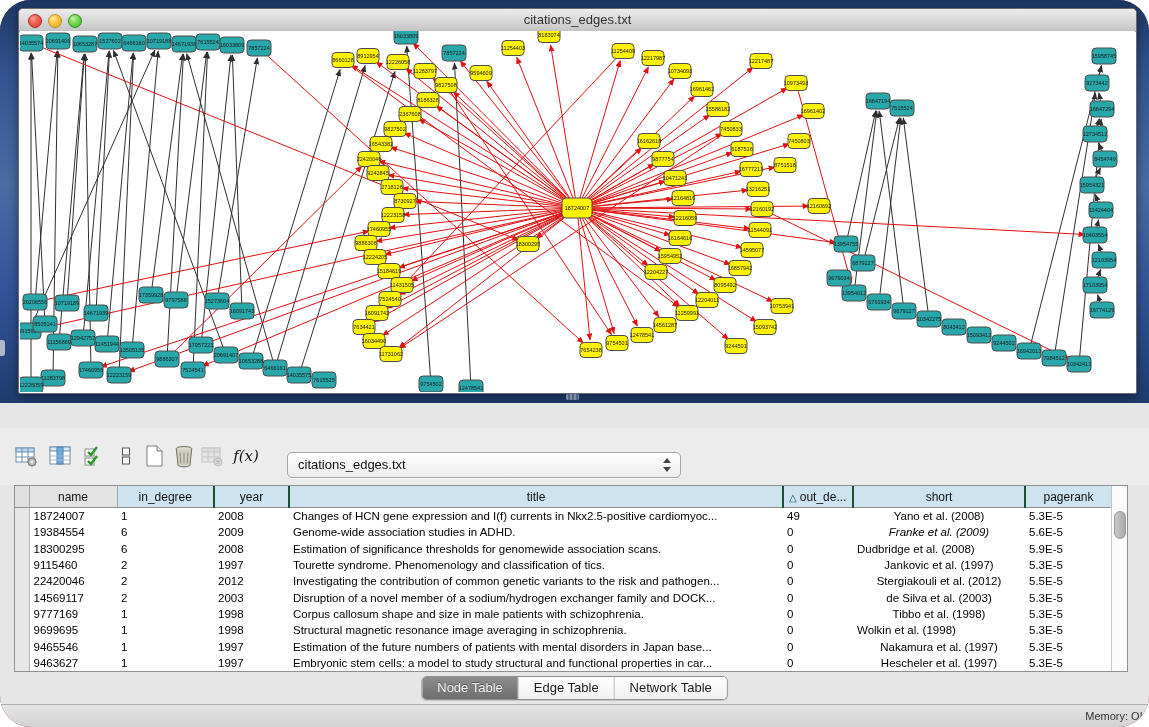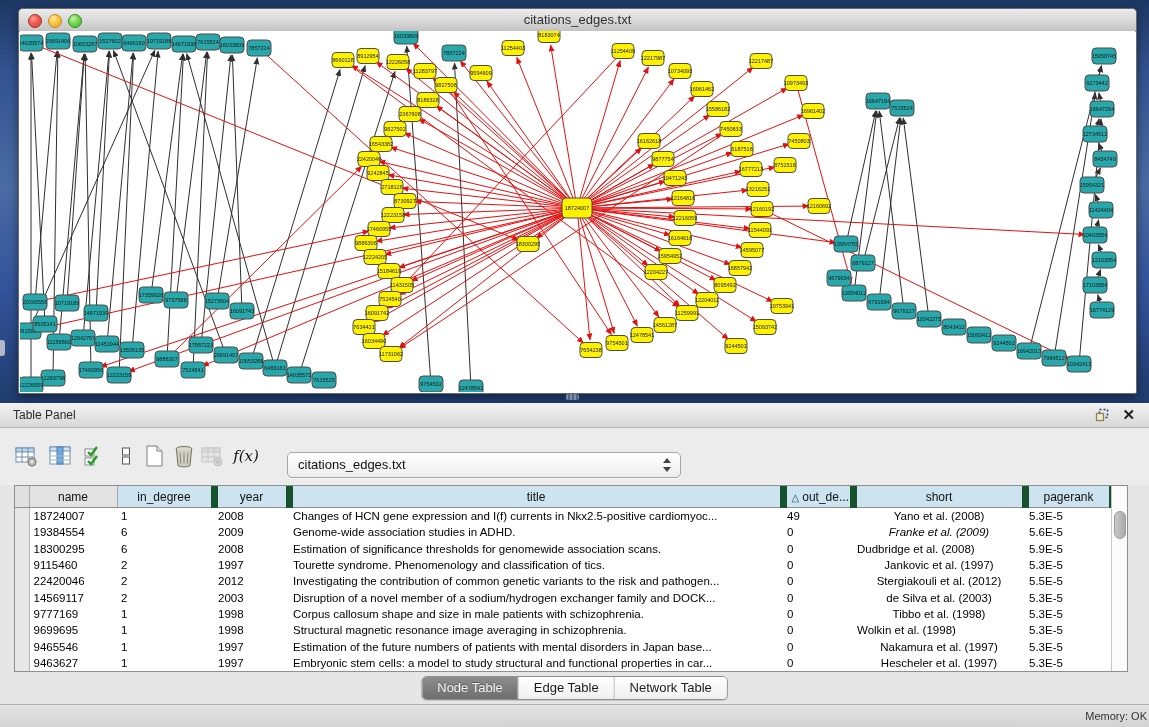--- a/index.html
+++ b/index.html
@@ -1,17 +1,17 @@
 <!DOCTYPE html>
 <html><head>
 <meta charset="utf-8">
 <style>
   html,body{margin:0;padding:0;}
   body{font-family:"Liberation Sans",sans-serif;-webkit-font-smoothing:antialiased;}
-  .app{position:relative;width:1149px;height:727px;background:#7f1d1d;overflow:hidden;}
+  .app{position:relative;width:1149px;height:727px;background:#7f1d1d;overflow:hidden;border-radius:31px;}
 
   
   .desktop{position:absolute;left:0;top:0;width:1149px;height:403px;
     background:linear-gradient(180deg,#1d3763 0%,#335390 18%,#4a6ba3 46%,#33539a 72%,#1f3c6e 100%);}
   .net-window{position:absolute;left:18px;top:8px;width:1117px;height:384px;
     background:#fff;border:1px solid #6b6b6b;border-radius:5px 5px 2px 2px;
     box-shadow:0 3px 10px rgba(0,0,0,.45);}
   .titlebar{position:absolute;left:0;top:0;right:0;height:22px;
     background:linear-gradient(180deg,#ececec,#cdcdcd 80%,#c2c2c2);
     border-bottom:1px solid #9a9a9a;border-radius:4px 4px 0 0;}
@@ -39,21 +39,21 @@
   .combo{position:absolute;left:287px;top:24px;width:392px;height:24px;background:linear-gradient(180deg,#ffffff,#ededed);
     border:1px solid #a6a6a6;border-radius:5px;box-shadow:0 1px 0 rgba(255,255,255,.7);cursor:pointer;}
   .combo .combo-text{position:absolute;left:10px;top:0;font-size:13px;line-height:24px;color:#111;}
   .combo .arrows{position:absolute;right:9px;top:4px;width:9px;height:16px;}
   .combo .arrows .up{position:absolute;left:1px;top:1px;width:0;height:0;border-left:4px solid transparent;border-right:4px solid transparent;border-bottom:5px solid #444;}
   .combo .arrows .dn{position:absolute;left:1px;bottom:1px;width:0;height:0;border-left:4px solid transparent;border-right:4px solid transparent;border-top:5px solid #444;}
 
   .table-wrap{position:absolute;left:14px;top:82px;width:1112px;height:185px;background:#fff;border:1px solid #8f8f8f;overflow:hidden;}
   table.ntable{border-collapse:collapse;table-layout:fixed;width:1097px;}
   .ntable th{height:21px;font-size:12px;font-weight:normal;color:#111;background:#cde4f0;
-    border-right:7px solid #14532d;border-bottom:1px solid #8f8f8f;overflow:hidden;white-space:nowrap;text-align:center;padding:0 3px;}
+    border-right:2px solid #14532d;border-bottom:1px solid #8f8f8f;overflow:hidden;white-space:nowrap;text-align:center;padding:0 3px;}
   .ntable th.h-name{background:#e3e3e3;border-right:1px solid #a8a8a8;}
   .ntable th.h-corner{background:#e0e0e0;border-right:1px solid #a8a8a8;}
   .ntable th.h-sorted{text-align:left;padding-left:5px;}
   .ntable th .sort-glyph{font-size:10px;color:#134a6e;margin-right:3px;}
   .ntable td{height:16.3px;font-size:11.5px;color:#000;padding:0 4px;overflow:hidden;white-space:nowrap;}
   .ntable td.gutter{background:#e7e7e7;border-right:1px solid #b5b5b5;padding:0;}
   .vscroll{position:absolute;right:0;top:0;bottom:0;width:15px;background:#fbfbfb;border-left:1px solid #c6c6c6;}
   .vscroll .thumb{position:absolute;left:2px;top:25px;width:10px;height:26px;border-radius:6px;
     background:linear-gradient(90deg,#c9c9c9,#a9a9a9);border:1px solid #9b9b9b;}
 
@@ -752,30 +752,20 @@
               <text x="470" y="389" text-anchor="middle" font-size="5.5" fill="#1a1a1a">12478542</text>
             </g>
           </g>
       </svg>
     </div>
     <div class="splitter-grip"></div>
     <div class="edge-handle"></div>
   </div>
 
   <div class="table-panel">
-    <div class="panel-header">
-      <span class="ph-title">Table Panel</span>
-      <span class="ph-float">
-        <svg width="14" height="14" viewBox="0 0 14 14">
-          <rect x="4.5" y="1.5" width="8" height="8" fill="none" stroke="#24406e" stroke-width="1.5" stroke-dasharray="2,2"></rect>
-          <rect x="1.5" y="5.5" width="7" height="7" fill="#efe9d2" stroke="#8d854f" stroke-width="1.3"></rect>
-        </svg>
-      </span>
-      <span class="ph-close">✕</span>
-    </div>
 
     <div class="toolbar">
       <div class="tb-btn" style="left:12px">
         <svg width="24" height="24" viewBox="0 0 24 24">
           <rect x="2" y="4" width="18" height="14" fill="#fff" stroke="#6f8fae"></rect>
           <rect x="2" y="4" width="18" height="4" fill="#b9d7ee" stroke="#6f8fae"></rect>
           <path d="M8 4v14 M14 4v14 M2 13h18" stroke="#6f8fae" fill="none"></path>
           <circle cx="18" cy="18" r="4" fill="#b9b9b9" stroke="#7e7e7e"></circle>
           <circle cx="18" cy="18" r="1.4" fill="#efefef"></circle>
           <path d="M18 13.2v1.4 M18 21.4v1.4 M13.2 18h1.4 M21.4 18h1.4 M14.7 14.7l1 1 M20.3 20.3l1 1 M21.3 14.7l-1 1 M15.7 20.3l-1 1" stroke="#7e7e7e" stroke-width="1.2"></path>

